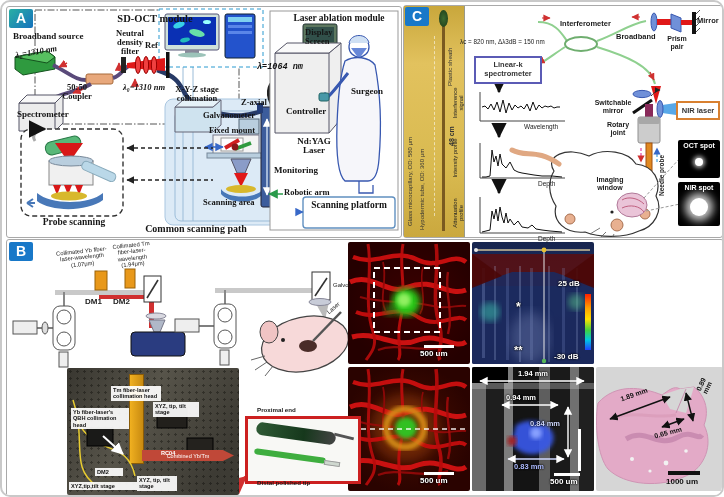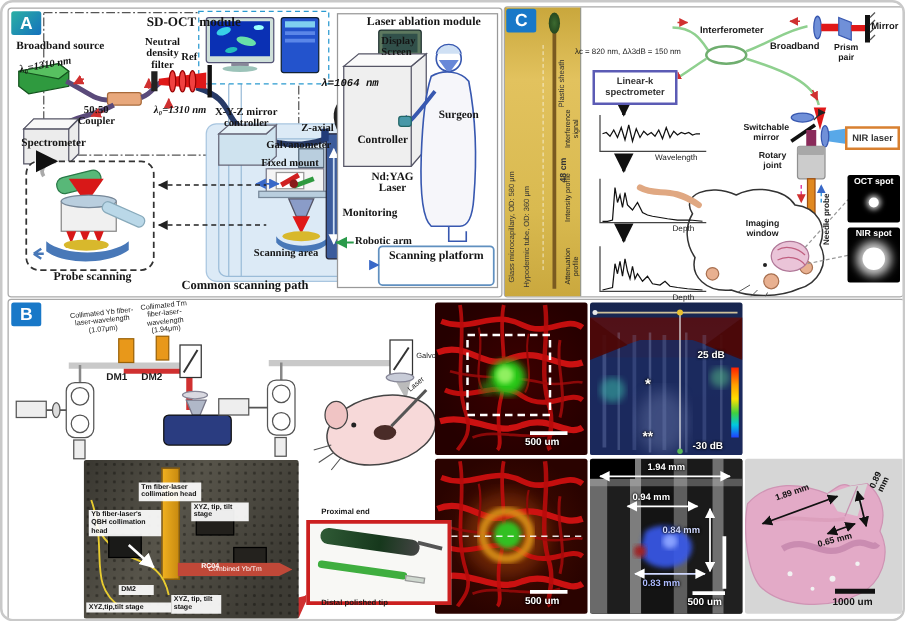--- a/index.html
+++ b/index.html
@@ -189,22 +189,22 @@
       <line x1="290" y1="205" x2="296" y2="205" stroke="#6090c0" stroke-width="1.4" marker-end="url(#abl)"></line>
     </svg>
     <div class="fa ctr" style="left:88px;top:6px;width:120px;font-size:10.5px;">SD-OCT module</div>
     <div class="fa" style="left:6px;top:25px;width:92px;font-size:9px;">Broadband source</div>
     <div class="fa" style="left:8px;top:38px;width:70px;font-size:8.5px;font-style:italic;transform:rotate(-10deg);">λ₀=1310 nm</div>
     <div class="fa ctr" style="left:100px;top:22px;width:46px;font-size:8.5px;">Neutral density filter</div>
     <div class="fa" style="left:138px;top:34px;width:24px;font-size:8.5px;">Ref</div>
     <div class="fa ctr" style="left:48px;top:76px;width:44px;font-size:8.5px;">50:50 Coupler</div>
     <div class="fa" style="left:116px;top:76px;width:68px;font-size:8.5px;font-style:italic;">λ₀=1310 nm</div>
     <div class="fa" style="left:10px;top:103px;width:64px;font-size:9px;">Spectrometer</div>
-    <div class="fa ctr" style="left:158px;top:78px;width:64px;font-size:8.5px;">X-Y-Z mirror controller</div>
-    <div class="fa" style="left:196px;top:104px;width:72px;font-size:8.5px;text-align:center;">Galvanometer</div>
+    <div class="fa ctr" style="left:158px;top:78px;width:64px;font-size:8.5px;">X-Y-Z stage collimation</div>
+    <div class="fa" style="left:196px;top:104px;width:72px;font-size:8.5px;">Galvanometer</div>
     <div class="fa" style="left:202px;top:119px;width:58px;font-size:8.5px;">Fixed mount</div>
     <div class="fa" style="left:234px;top:91px;width:40px;font-size:8.5px;">Z-axial</div>
     <div class="fa" style="left:250px;top:56px;width:60px;font-size:8.5px;font-style:italic;font-family:Liberation Mono, monospace;">λ=1064 nm</div>
     <div class="fa" style="left:196px;top:191px;width:64px;font-size:8.5px;">Scanning area</div>
     <div class="fa ctr" style="left:104px;top:217px;width:170px;font-size:10px;">Common scanning path</div>
     <div class="fa ctr" style="left:22px;top:211px;width:90px;font-size:9.5px;">Probe scanning</div>
     <div class="fa ctr" style="left:276px;top:7px;width:112px;font-size:9.5px;">Laser ablation module</div>
     <div class="fa" style="left:266px;top:21px;width:34px;font-size:8.5px;margin-left:32px;">Display Screen</div>
     <div class="fa" style="left:336px;top:80px;width:48px;font-size:9px;text-align:center;">Surgeon</div>
     <div class="fa" style="left:279px;top:100px;width:38px;font-size:9px;">Controller</div>

